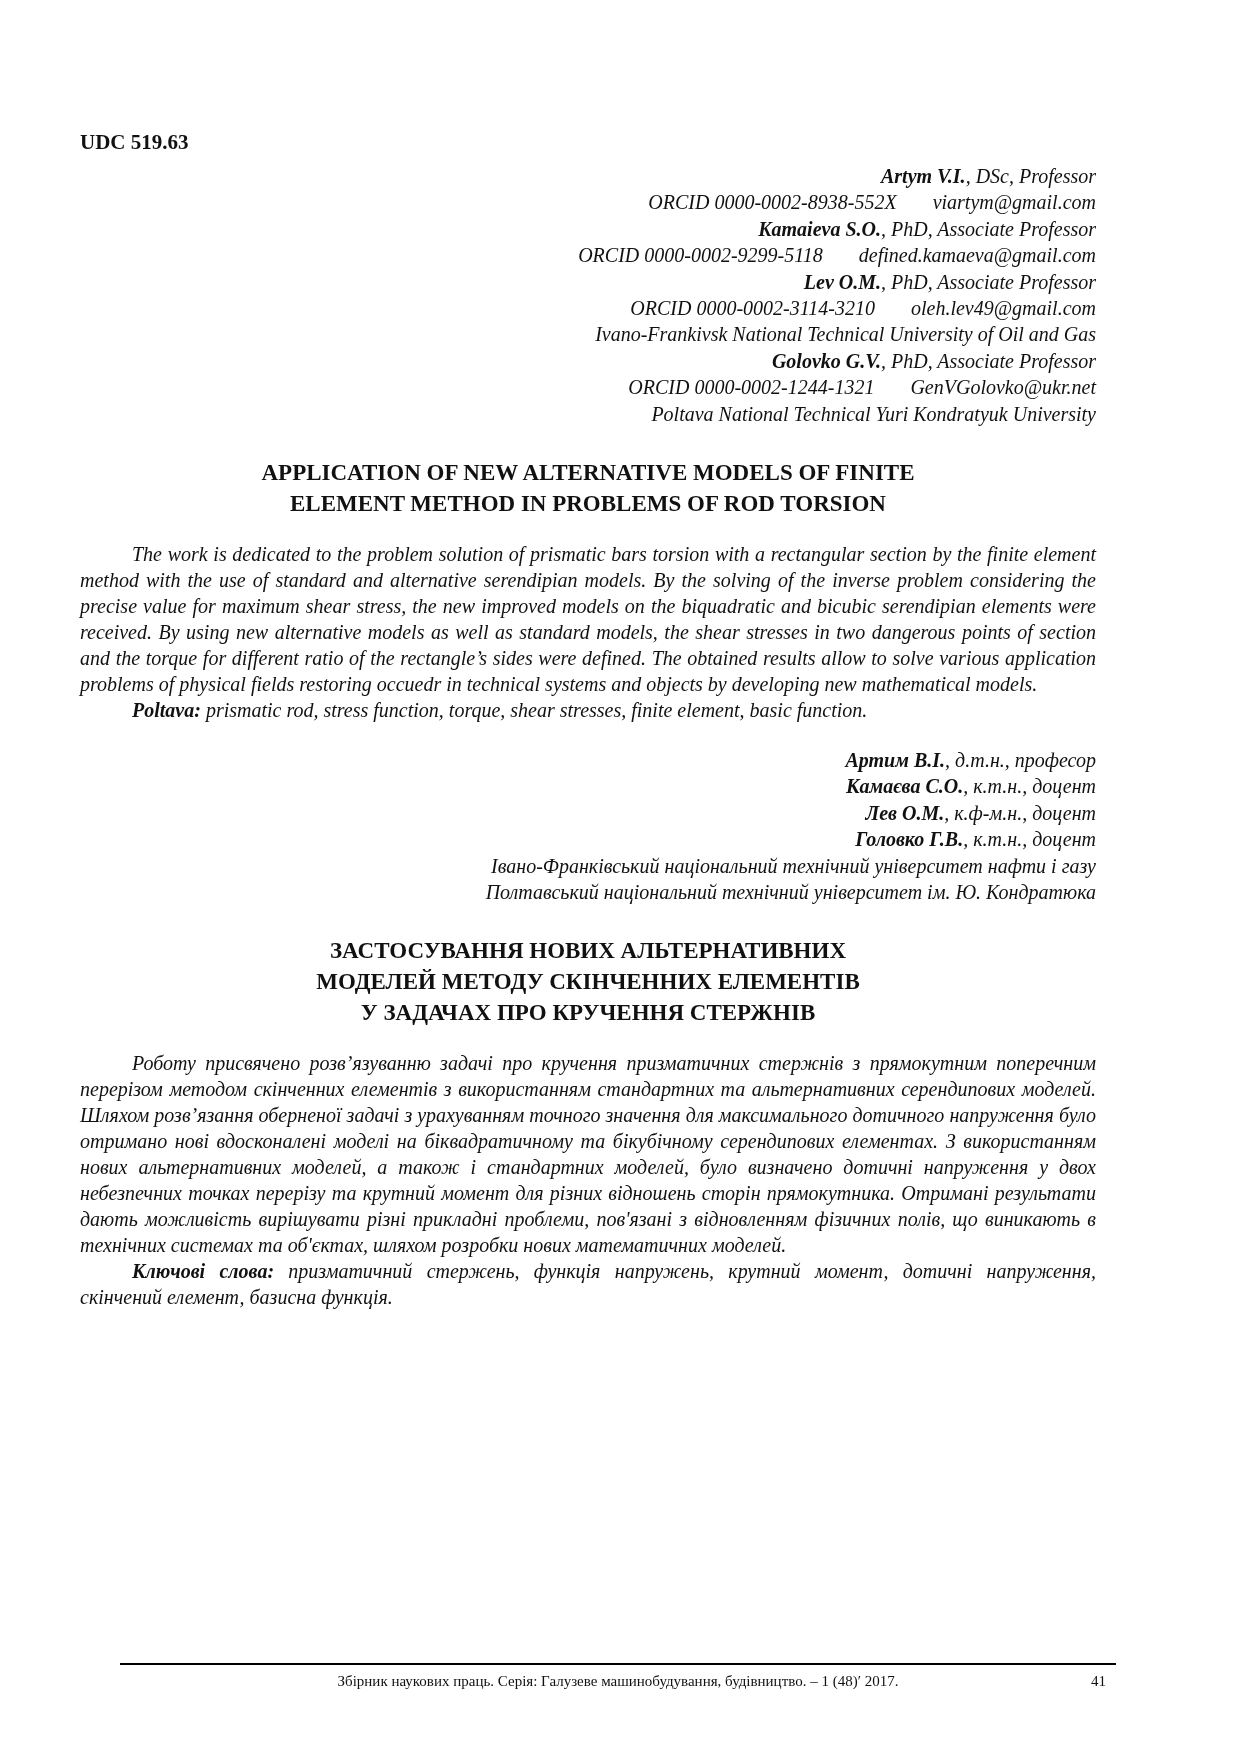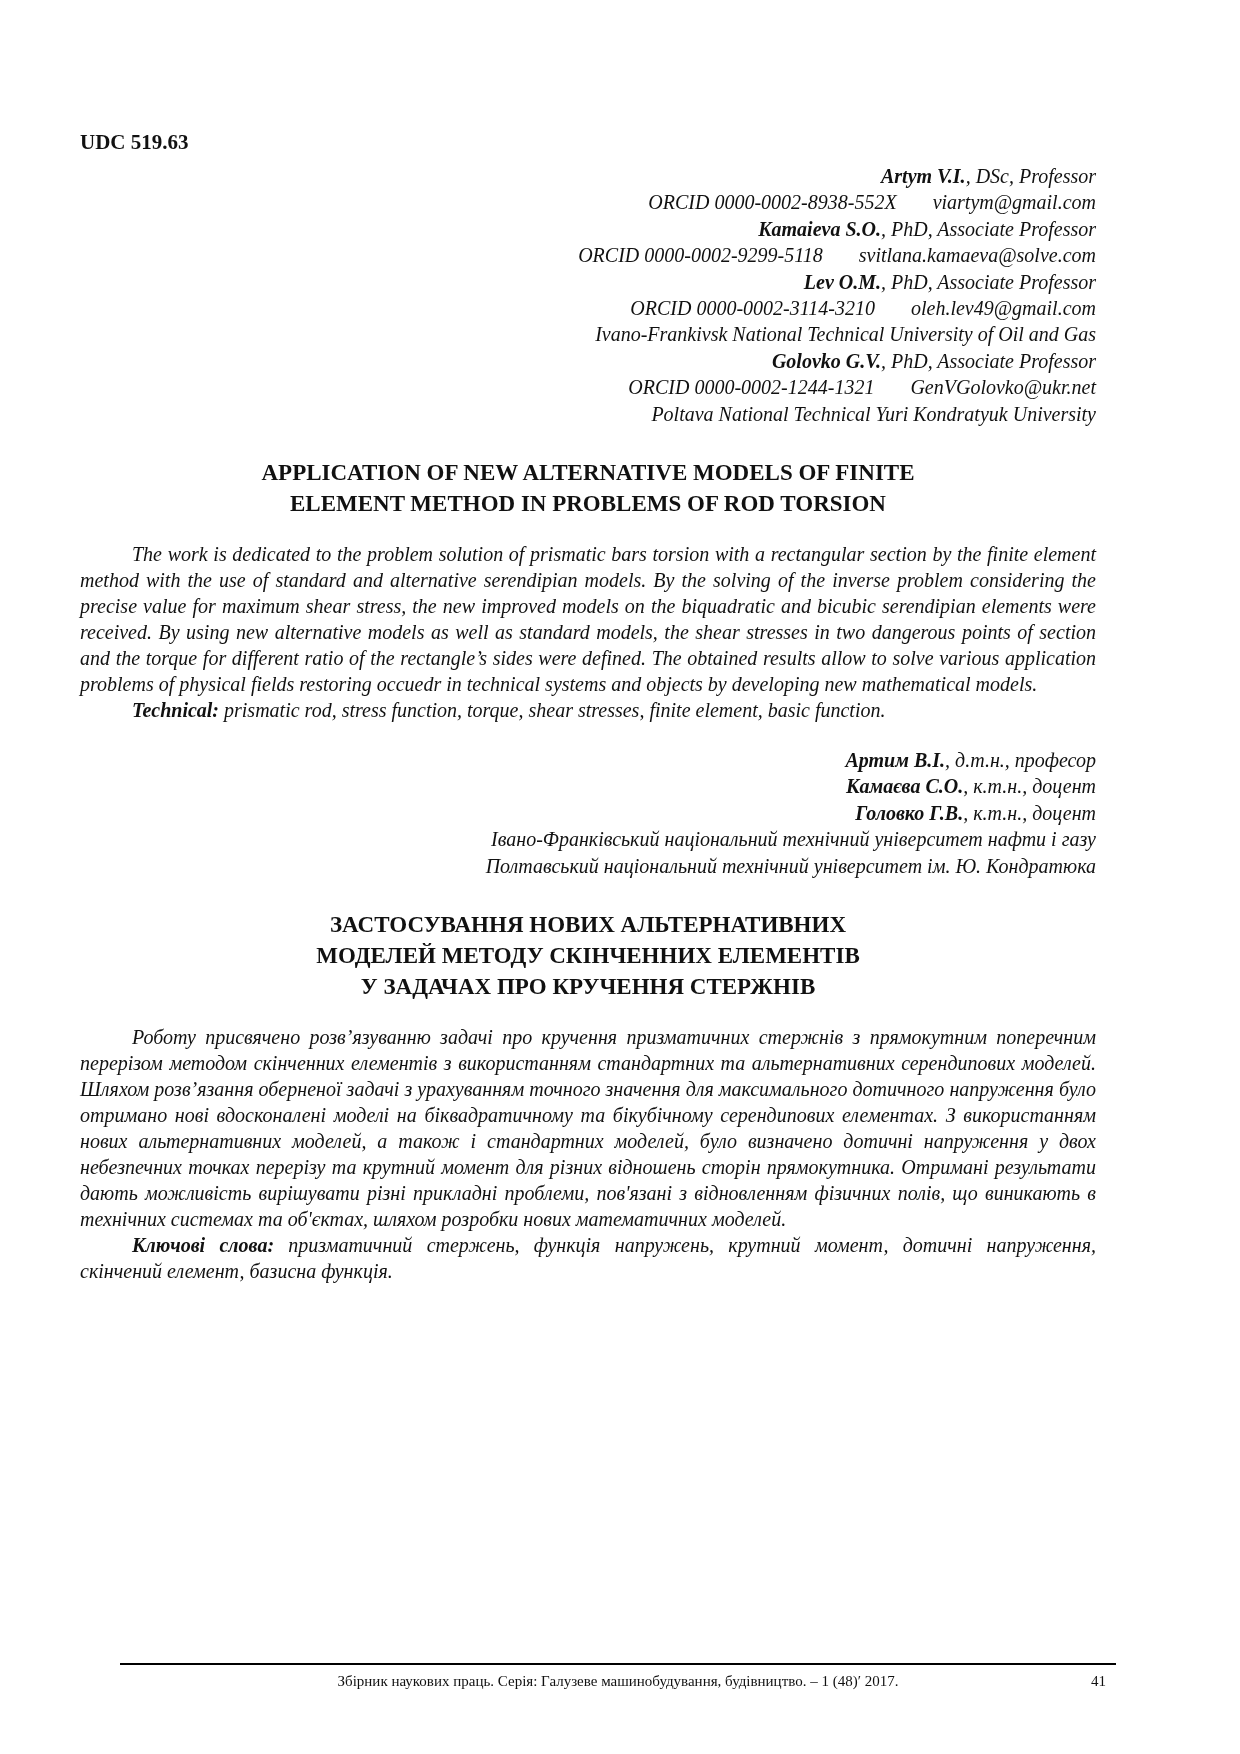--- a/index.html
+++ b/index.html
@@ -74,44 +74,45 @@
 <body>
 
 <div class="content">
 
   <div class="udc">UDC 519.63</div>
 
   <div class="authors">
     <div><span class="bold">Artym V.I.</span><span>, DSc, Professor</span></div>
     <div><span>ORCID 0000-0002-8938-552X</span><span class="email">viartym@gmail.com</span></div>
     <div><span class="bold">Kamaieva S.O.</span><span>, PhD, Associate Professor</span></div>
-    <div><span>ORCID 0000-0002-9299-5118</span><span class="email">svitlana.kamaeva@solve.com</span></div>
+    <div><span>ORCID 0000-0002-9299-5118</span><span class="email">defined.kamaeva@gmail.com</span></div>
     <div><span class="bold">Lev O.M.</span><span>, PhD, Associate Professor</span></div>
     <div><span>ORCID 0000-0002-3114-3210</span><span class="email">oleh.lev49@gmail.com</span></div>
     <div>Ivano-Frankivsk National Technical University of Oil and Gas</div>
     <div><span class="bold">Golovko G.V.</span><span>, PhD, Associate Professor</span></div>
     <div><span>ORCID 0000-0002-1244-1321</span><span class="email">GenVGolovko@ukr.net</span></div>
     <div>Poltava National Technical Yuri Kondratyuk University</div>
   </div>
 
   <div class="paper-title">
     <div>APPLICATION OF NEW ALTERNATIVE MODELS OF FINITE</div>
     <div>ELEMENT METHOD IN PROBLEMS OF ROD TORSION</div>
   </div>
 
   <div class="abstract">The work is dedicated to the problem solution of prismatic bars torsion with a rectangular section by the finite element method with the use of standard and alternative serendipian models. By the solving of the inverse problem considering the precise value for maximum shear stress, the new improved models on the biquadratic and bicubic serendipian elements were received. By using new alternative models as well as standard models, the shear stresses in two dangerous points of section and the torque for different ratio of the rectangle’s sides were defined. The obtained results allow to solve various application problems of physical fields restoring occuedr in technical systems and objects by developing new mathematical models.</div>
 
   <div class="keywords">
-    <span class="kw-label">Technical:</span>
+    <span class="kw-label">Poltava:</span>
     <span>prismatic rod, stress function, torque, shear stresses, finite element, basic function.</span>
   </div>
 
   <div class="authors authors-ua">
     <div><span class="bold">Артим В.І.</span><span>, д.т.н., професор</span></div>
     <div><span class="bold">Камаєва С.О.</span><span>, к.т.н., доцент</span></div>
+    <div><span class="bold">Лев О.М.</span><span>, к.ф-м.н., доцент</span></div>
     <div><span class="bold">Головко Г.В.</span><span>, к.т.н., доцент</span></div>
     <div>Івано-Франківський національний технічний університет нафти і газу</div>
     <div>Полтавський національний технічний університет ім. Ю. Кондратюка</div>
   </div>
 
   <div class="paper-title title-ua">
     <div>ЗАСТОСУВАННЯ НОВИХ АЛЬТЕРНАТИВНИХ</div>
     <div>МОДЕЛЕЙ МЕТОДУ СКІНЧЕННИХ ЕЛЕМЕНТІВ</div>
     <div>У ЗАДАЧАХ ПРО КРУЧЕННЯ СТЕРЖНІВ</div>
   </div>

